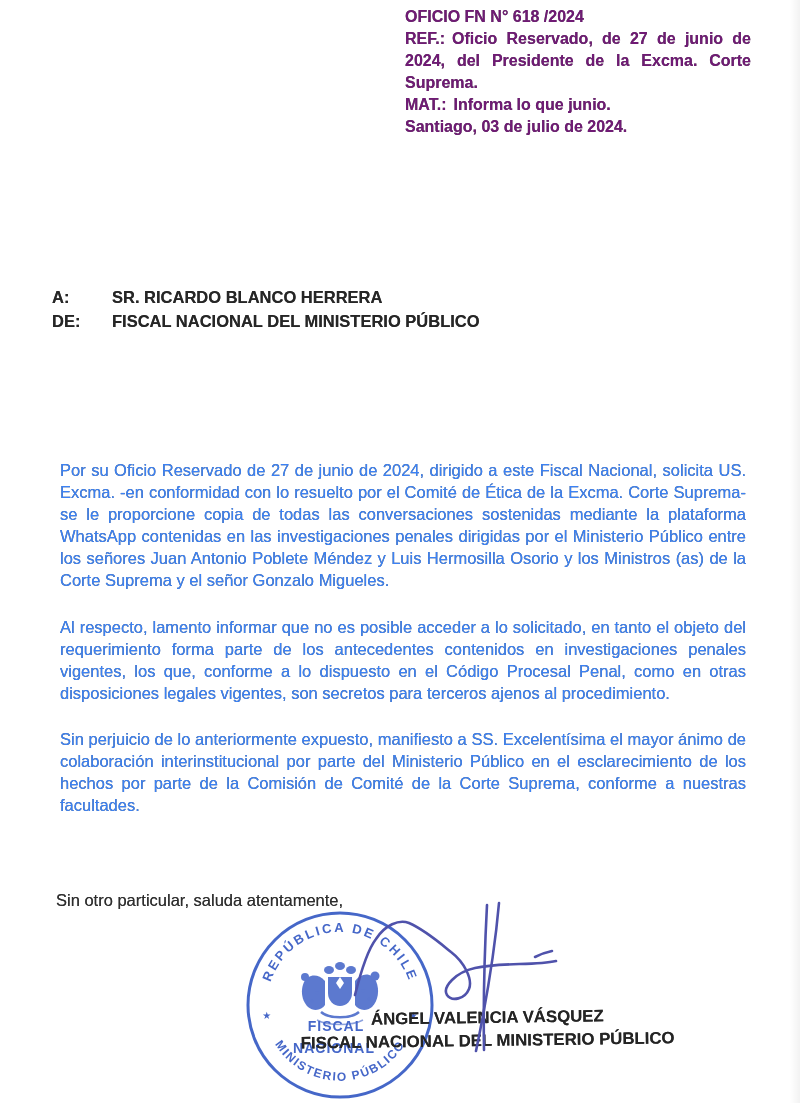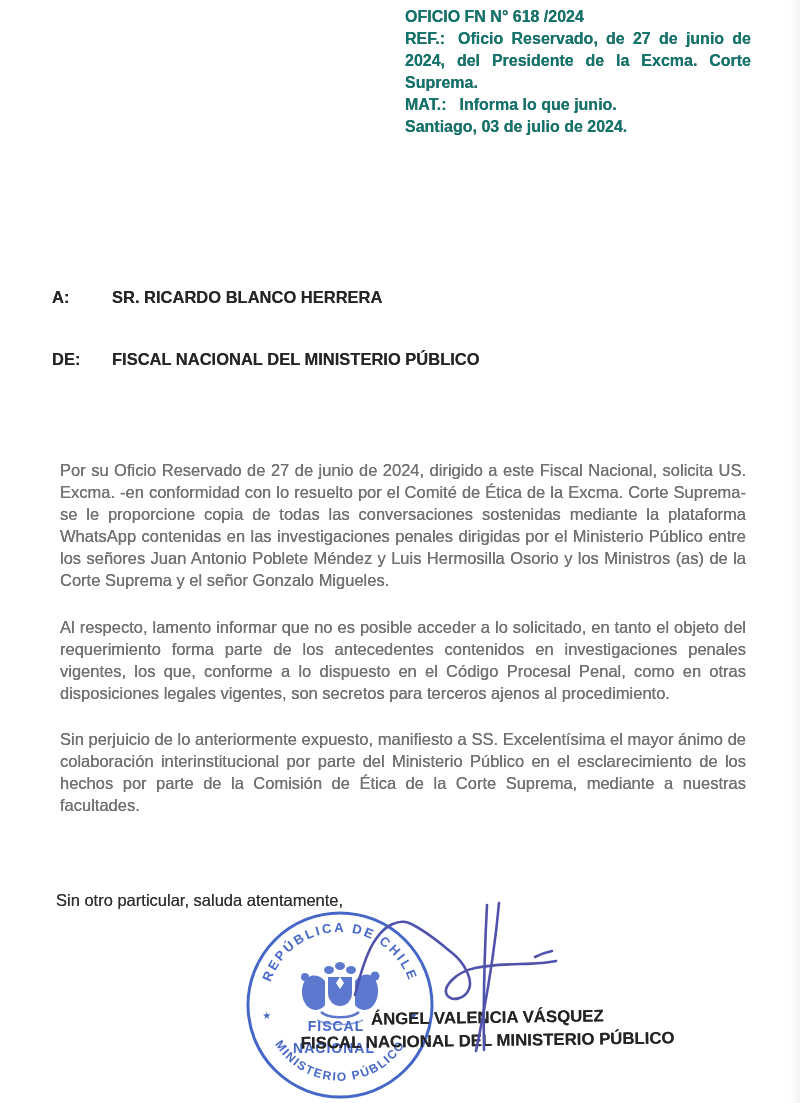--- a/index.html
+++ b/index.html
@@ -11,36 +11,36 @@
   }
   .page::after{ 
     content:""; position:absolute; top:0; right:0; width:10px; height:100%;
     background:linear-gradient(to left, rgba(0,0,0,0.05), rgba(0,0,0,0));
     pointer-events:none;
   }
   .print { text-shadow:0 0 0.4px rgba(35,35,35,0.75); }
   .abs { position:absolute; }
 
   
-  .header-block { left:405px; top:6px; width:346px; font-weight:700; font-size:16px; line-height:22px; color:#0f766e; }
+  .header-block { left:405px; top:6px; width:346px; font-weight:700; font-size:16px; line-height:22px; color:#701a75; }
   .header-block p { margin:0; }
   .oficio-number { white-space:nowrap; }
   .ref-row { margin-top:28px; text-align:justify; }
-  .hlabel { margin-right:13px; }
+  .hlabel { margin-right:7px; }
   .mat-row { margin-top:21px; }
   .dateline { margin-top:39px; }
 
   
   .addr-block { left:52px; top:286px; width:660px; font-weight:700; font-size:16.5px; line-height:23.5px; color:#262626; }
   .addr-row { display:flex; }
-  .addr-row + .addr-row { margin-top:38px; }
+  .addr-row + .addr-row { }
   .addr-label { width:60px; flex:0 0 60px; }
 
   
-  .body-block { left:60px; top:459px; width:686px; font-size:16.5px; line-height:22.1px; text-align:justify; color:#737373; }
+  .body-block { left:60px; top:459px; width:686px; font-size:16.5px; line-height:22.1px; text-align:justify; color:#3b82f6; }
   .body-block p { margin:0 0 24px 0; }
 
   .closing-line { left:56px; top:891px; font-size:16.5px; color:#2e2e2e; }
 
   
   .stamp-svg, .pen-svg { left:233px; top:893px; width:360px; height:210px; }
   .stamp-svg { z-index:1; opacity:0.95; }
   .sig-text {
     left:235px; top:1006px; width:505px; z-index:2;
     text-align:center; font-weight:700; font-size:16.8px; line-height:23px;
@@ -75,21 +75,21 @@
       <div class="addr-label">DE:</div>
       <div>
         <div>FISCAL NACIONAL DEL MINISTERIO PÚBLICO</div>
       </div>
     </div>
   </div>
 
   <div class="abs body-block print">
     <p>Por su Oficio Reservado de 27 de junio de 2024, dirigido a este Fiscal Nacional, solicita US. Excma. -en conformidad con lo resuelto por el Comité de Ética de la Excma. Corte Suprema- se le proporcione copia de todas las conversaciones sostenidas mediante la plataforma WhatsApp contenidas en las investigaciones penales dirigidas por el Ministerio Público entre los señores Juan Antonio Poblete Méndez y Luis Hermosilla Osorio y los Ministros (as) de la Corte Suprema y el señor Gonzalo Migueles.</p>
     <p>Al respecto, lamento informar que no es posible acceder a lo solicitado, en tanto el objeto del requerimiento forma parte de los antecedentes contenidos en investigaciones penales vigentes, los que, conforme a lo dispuesto en el Código Procesal Penal, como en otras disposiciones legales vigentes, son secretos para terceros ajenos al procedimiento.</p>
-    <p>Sin perjuicio de lo anteriormente expuesto, manifiesto a SS. Excelentísima el mayor ánimo de colaboración interinstitucional por parte del Ministerio Público en el esclarecimiento de los hechos por parte de la Comisión de Ética de la Corte Suprema, mediante a nuestras facultades.</p>
+    <p>Sin perjuicio de lo anteriormente expuesto, manifiesto a SS. Excelentísima el mayor ánimo de colaboración interinstitucional por parte del Ministerio Público en el esclarecimiento de los hechos por parte de la Comisión de Comité de la Corte Suprema, conforme a nuestras facultades.</p>
   </div>
 
   <div class="abs closing-line print">Sin otro particular, saluda atentamente,</div>
 
   <svg class="abs stamp-svg" viewBox="0 0 360 210">
     <defs>
       <path id="arcTop" d="M 36.5 130.9 A 73 73 0 1 1 177.5 130.9"></path>
       <path id="arcBot" d="M 32.2 125.2 A 76 76 0 0 0 181.8 125.2"></path>
     </defs>
     <circle cx="107" cy="112" r="92" fill="none" stroke="#3c5fc6" stroke-width="3"></circle>

